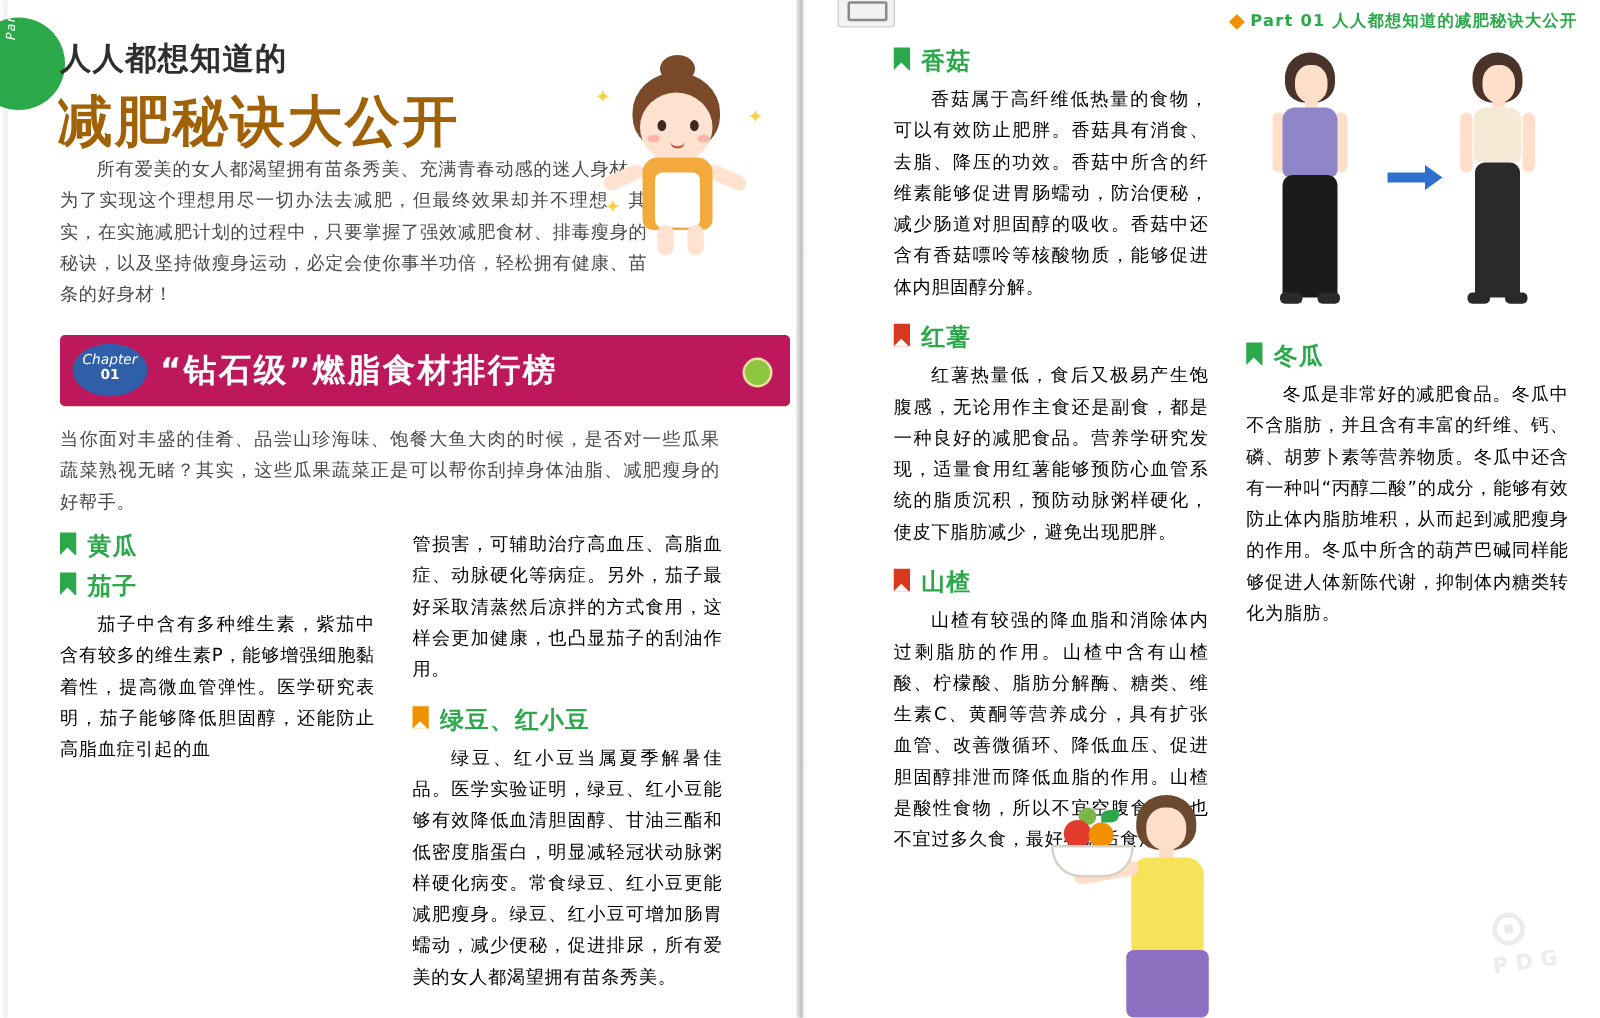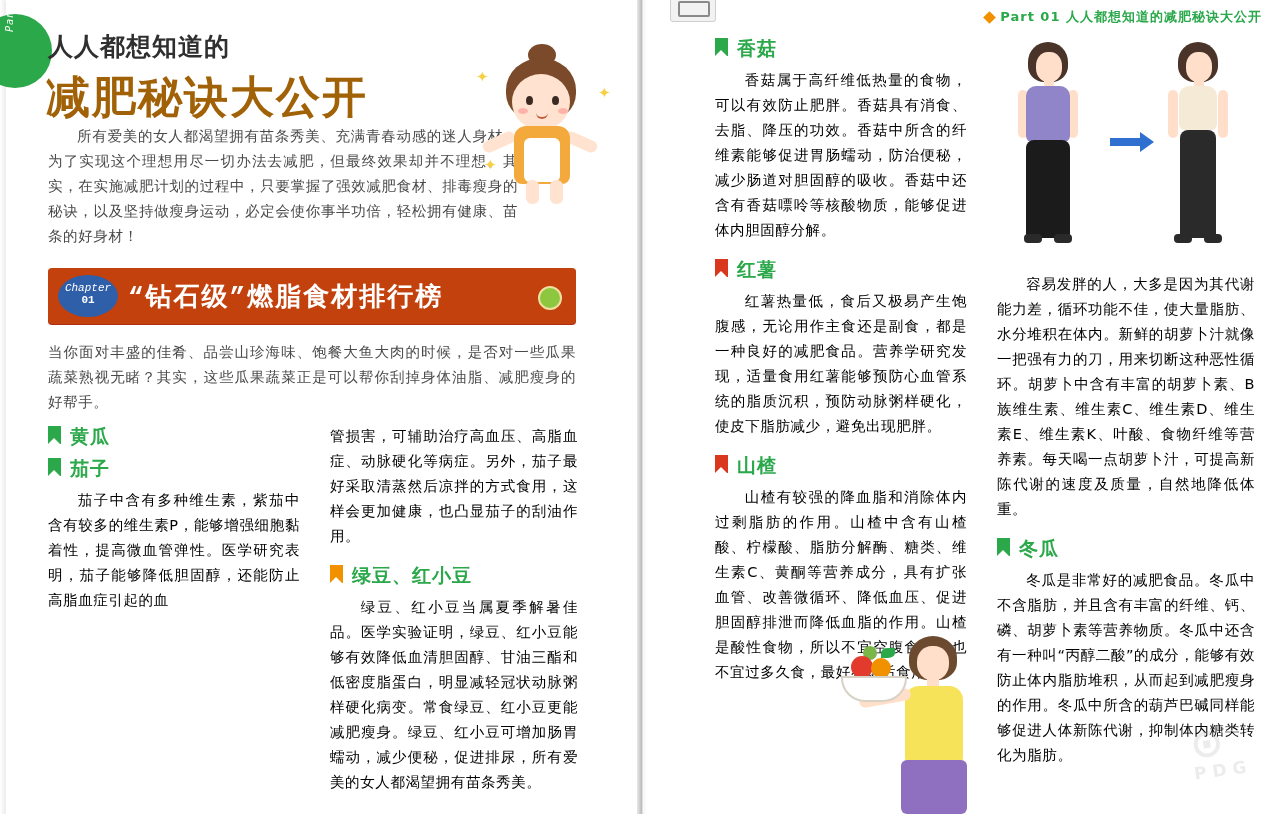--- a/index.html
+++ b/index.html
@@ -66,24 +66,23 @@
   .m-apron{position:absolute;left:54px;top:86px;width:36px;height:44px;background:#fff;border-radius:6px;}
   .m-arm{position:absolute;top:84px;width:34px;height:12px;background:#ffe2cf;border-radius:8px;}
   .m-arm.l{left:12px;transform:rotate(-24deg);}
   .m-arm.r{left:94px;transform:rotate(24deg);}
   .m-leg{position:absolute;top:128px;width:13px;height:24px;background:#ffe2cf;border-radius:6px;}
   .m-leg.l{left:56px;} .m-leg.r{left:80px;}
   .m-star{position:absolute;color:#f7d046;font-size:15px;}
 
   
   .banner{
-    position:absolute;left:48px;top:268px;width:528px;height:56px;
-    background:#c2410c;border-radius:4px;
+    position:absolute;left:48px;top:268px;width:584px;height:56px;
+    background:#be185d;border-radius:4px;
     box-shadow:0 1px 0 #b12c15;
-    font-family:Liberation Mono, monospace;
   }
   .banner-chip{
     position:absolute;left:10px;top:7px;width:60px;height:42px;border-radius:50%;
     background:#2f5fa8;color:#fff;text-align:center;
   }
   .banner-chip .c1{font-size:11px;font-style:italic;margin-top:7px;line-height:12px;}
   .banner-chip .c2{font-size:11px;font-weight:bold;line-height:12px;}
   .banner-text{
     position:absolute;left:80px;top:11px;
     color:#fff;font-size:26px;font-weight:bold;letter-spacing:2px;text-align:center;
@@ -311,21 +310,20 @@
       <p class="p"><span class="indent"></span><span>红薯热量低，食后又极易产生饱腹感，无论用作主食还是副食，都是一种良好的减肥食品。营养学研究发现，适量食用红薯能够预防心血管系统的脂质沉积，预防动脉粥样硬化，使皮下脂肪减少，避免出现肥胖。</span></p>
 
       <div class="h-item">
         <span class="flag red"></span>
         <span>山楂</span>
       </div>
       <p class="p"><span class="indent"></span><span>山楂有较强的降血脂和消除体内过剩脂肪的作用。山楂中含有山楂酸、柠檬酸、脂肪分解酶、糖类、维生素C、黄酮等营养成分，具有扩张血管、改善微循环、降低血压、促进胆固醇排泄而降低血脂的作用。山楂是酸性食物，所以不宜空腹食用，也不宜过多久食，最好在饭后食用。</span></p>
     </div>
 
     <div class="colD">
-      <p class="p"><span class="indent"></span><span>容易发胖的人，大多是因为其代谢能力差，循环功能不佳，使大量脂肪、水分堆积在体内。新鲜的胡萝卜汁就像一把强有力的刀，用来切断这种恶性循环。胡萝卜中含有丰富的胡萝卜素、B族维生素、维生素C、维生素D、维生素E、维生素K、叶酸、食物纤维等营养素。每天喝一点胡萝卜汁，可提高新陈代谢的速度及质量，自然地降低体重。</span></p>
 
       <div class="h-item">
         <span class="flag"></span>
         <span>冬瓜</span>
       </div>
       <p class="p"><span class="indent"></span><span>冬瓜是非常好的减肥食品。冬瓜中不含脂肪，并且含有丰富的纤维、钙、磷、胡萝卜素等营养物质。冬瓜中还含有一种叫“丙醇二酸”的成分，能够有效防止体内脂肪堆积，从而起到减肥瘦身的作用。冬瓜中所含的葫芦巴碱同样能够促进人体新陈代谢，抑制体内糖类转化为脂肪。</span></p>
     </div>
 
     <div class="fruitgirl">
       <div class="fg-hair"></div>

